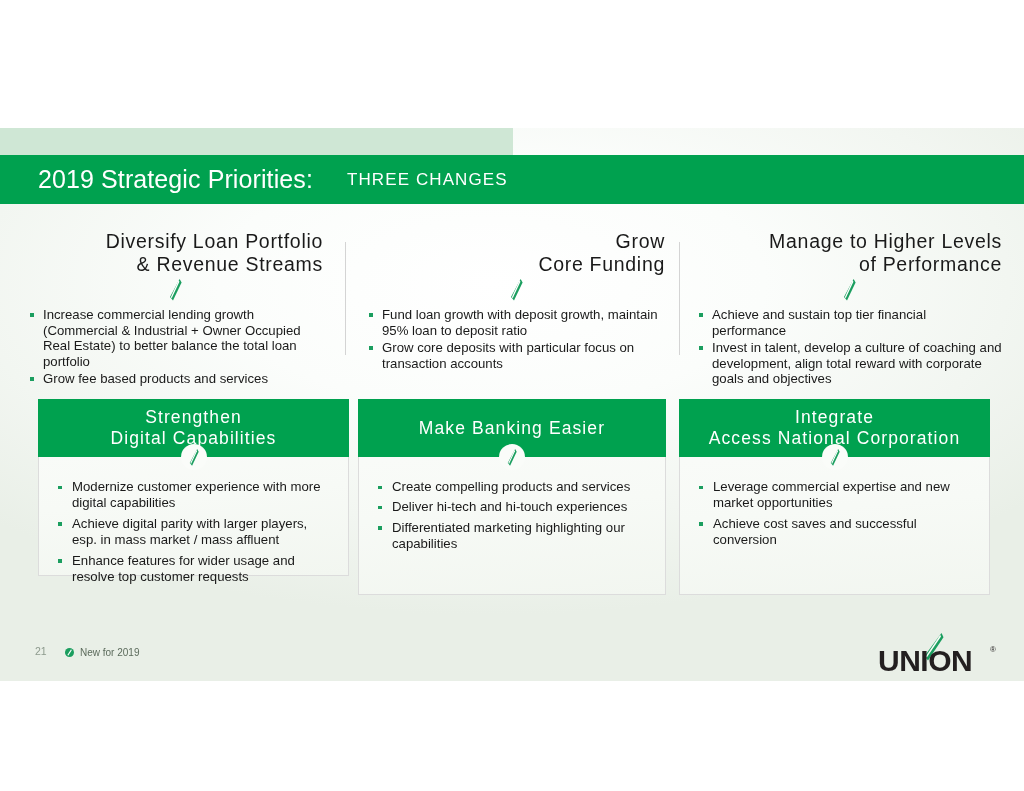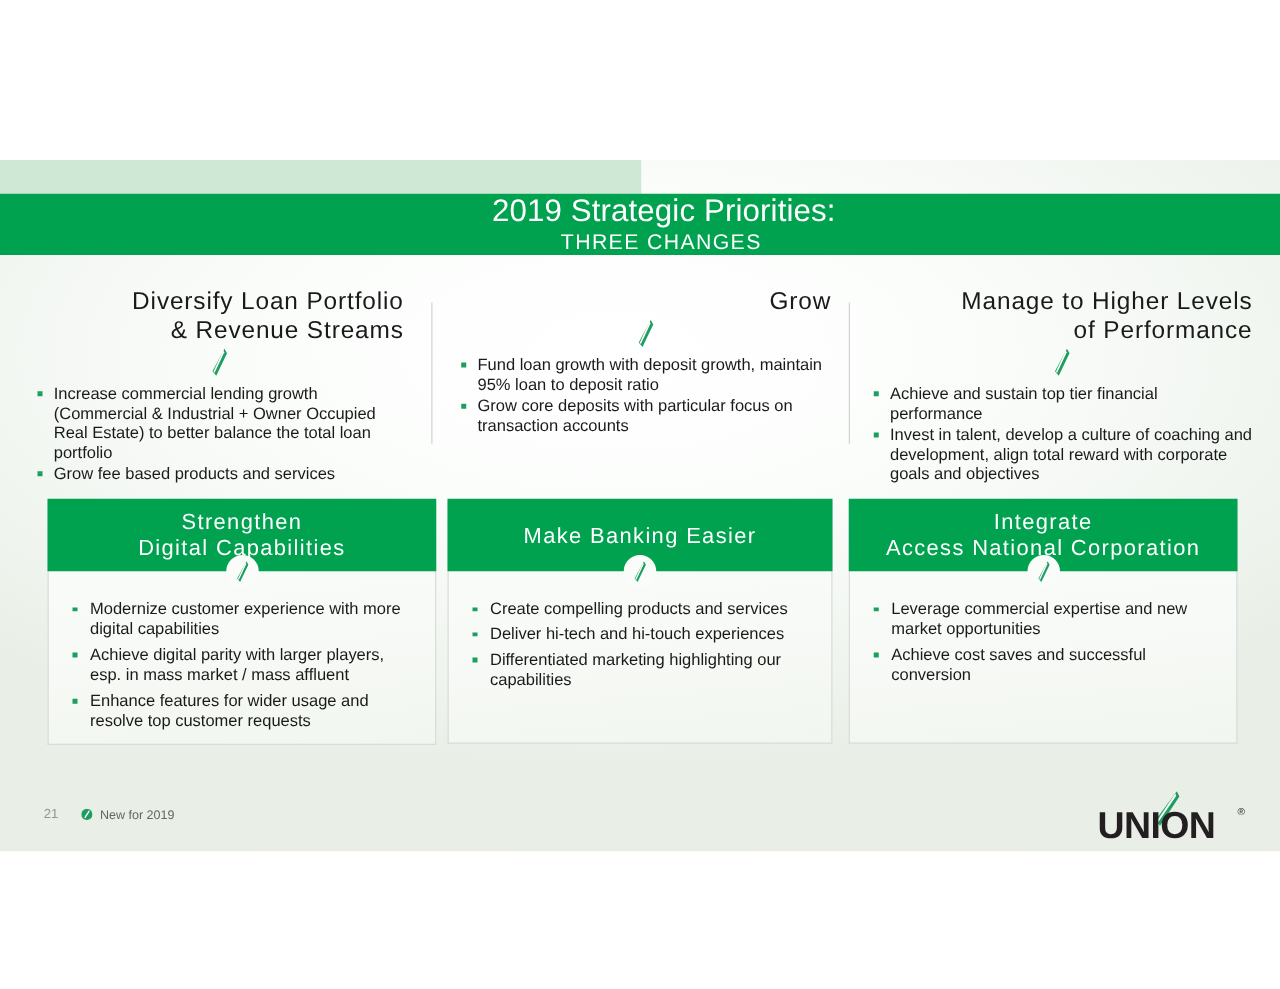--- a/index.html
+++ b/index.html
@@ -39,21 +39,20 @@
   
   #title-bar {
     position: absolute;
     left: 0;
     top: 27px;
     width: 1024px;
     height: 49px;
     background: #00a14f;
     display: flex;
     align-items: center;
-    flex-direction: column;
   }
   #title-main {
     color: #ffffff;
     font-size: 25px;
     font-weight: 400;
     margin-left: 38px;
     letter-spacing: 0.1px;
     white-space: nowrap;
   }
   #title-sub {
@@ -150,21 +149,21 @@
     height: 200px;
   }
   .box {
     position: absolute;
     top: 0;
     box-sizing: border-box;
     background: linear-gradient(175deg, #fbfcfa 0%, #f7faf6 55%, #f2f6f0 100%);
     border: 1px solid #dcdcdc;
     border-top: none;
   }
-  .box.b1 { left: 38px;  width: 311px; height: 196px; }
+  .box.b1 { left: 38px;  width: 311px; height: 176px; }
   .box.b2 { left: 358px; width: 308px; height: 195px; }
   .box.b3 { left: 679px; width: 311px; height: 195px; }
 
   .box-head {
     position: relative;
     height: 58px;
     background: #00a14f;
     display: flex;
     flex-direction: column;
     justify-content: center;
@@ -300,20 +299,21 @@
         <ul class="bl">
           <li>Increase commercial lending growth (Commercial &amp; Industrial + Owner Occupied Real Estate) to better balance the total loan portfolio</li>
           <li>Grow fee based products and services</li>
         </ul>
       </div>
     </div>
 
     <div class="top-col c2">
       <div class="top-head">
         <div>Grow</div>
+        <div>Core Funding</div>
       </div>
       <div class="leaf-plain">
         <svg width="13" height="22" viewBox="0 0 13 22" aria-hidden="true">
           <path d="M10.6 0 L12.6 3.6 L4.0 21.6 L1.0 18.0 Z" fill="#1b9e5f"></path>
           <path d="M9.6 1.2 L10.4 2.8 L2.6 19.4 L1.9 17.9 Z" fill="#ffffff"></path>
         </svg>
       </div>
       <div class="top-bullets">
         <ul class="bl">
           <li>Fund loan growth with deposit growth, maintain 95% loan to deposit ratio</li>

